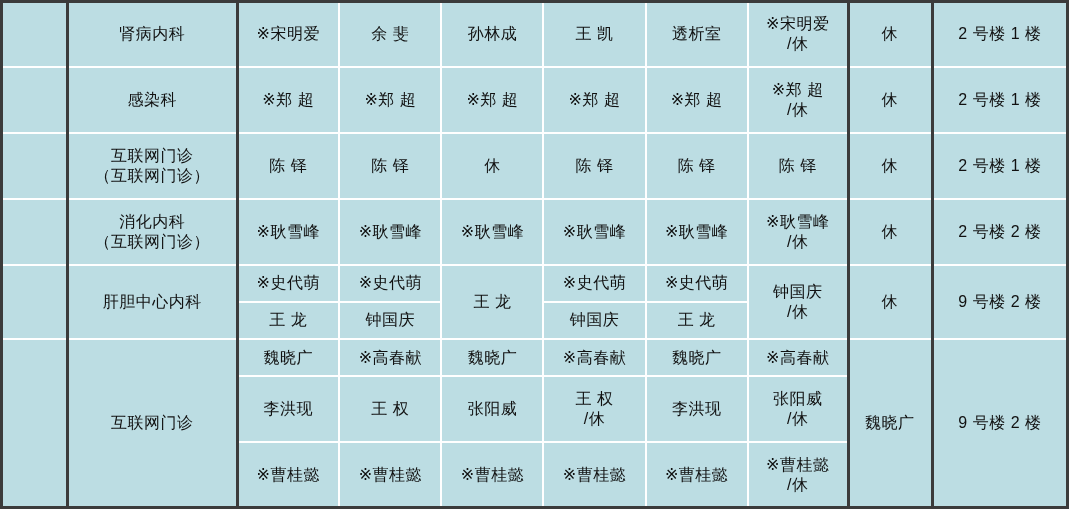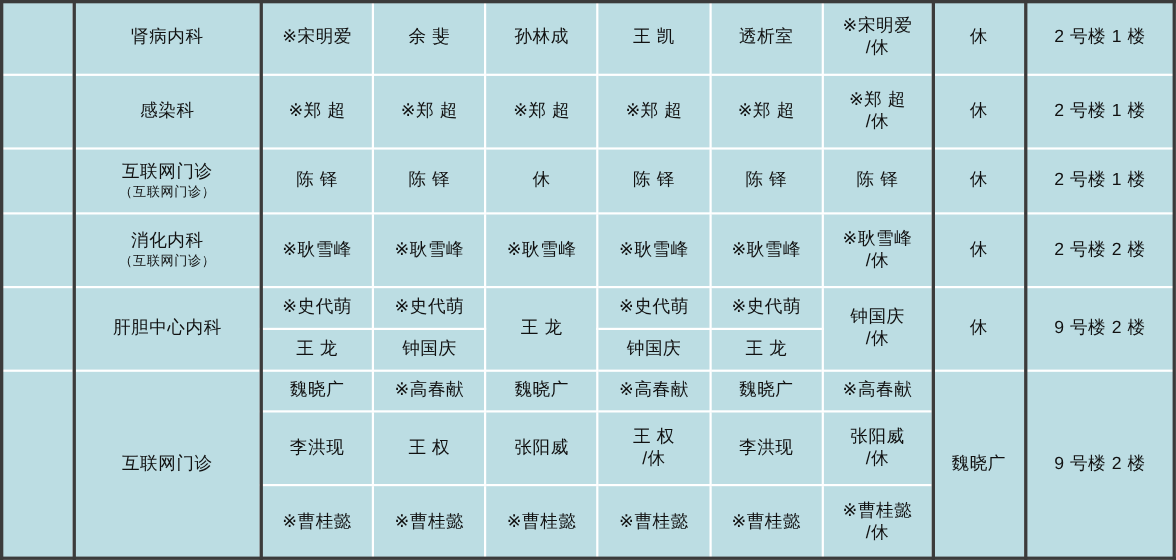--- a/index.html
+++ b/index.html
@@ -46,21 +46,21 @@
   td.red, .red {
     color: #ff0000;
   }
   .col0 { width: 66px; }
   .col1 { width: 170px; }
   .colday { width: 102px; }
   .colsat { width: 100px; }
   .colsun { width: 84px; }
   .colloc { width: 136px; }
   .sub {
-    font-size: 12px;
+    font-size: 16px;
     text-align: center;
   }
   .slash-cell {
     line-height: 1.15;
   }
   .frame-top, .frame-bottom {
     position: absolute;
     left: 0;
     width: 1069px;
     height: 3px;

